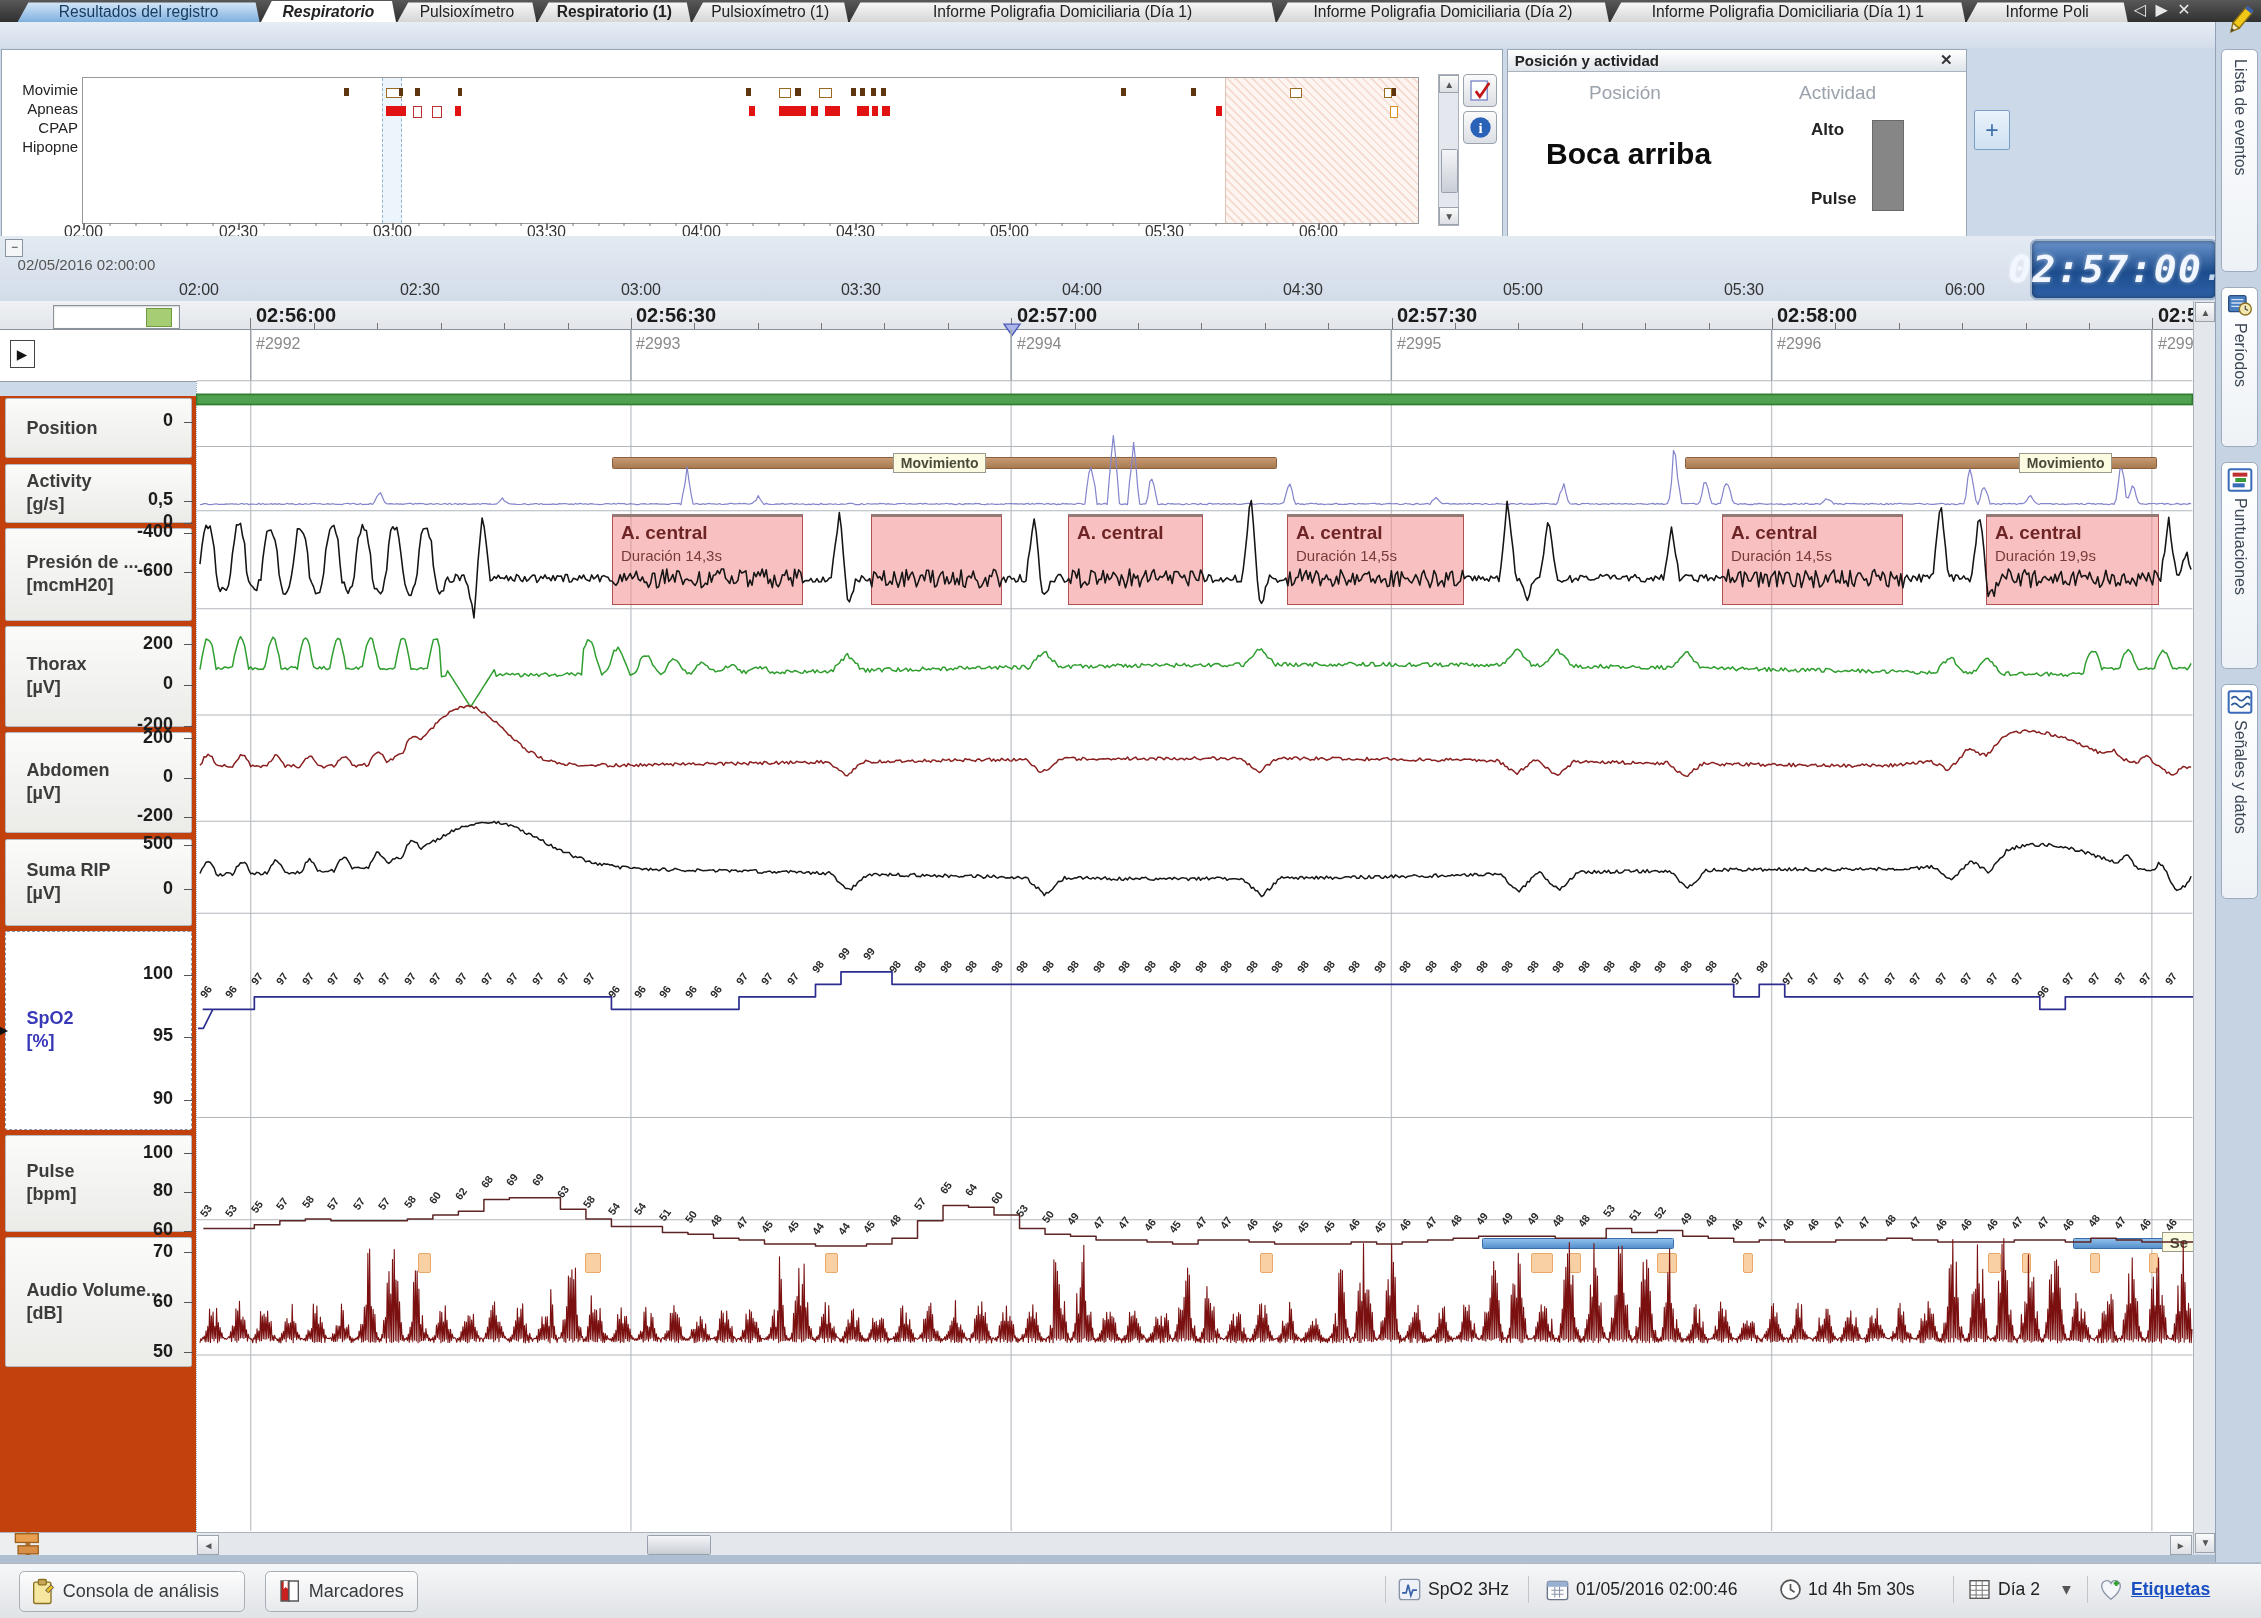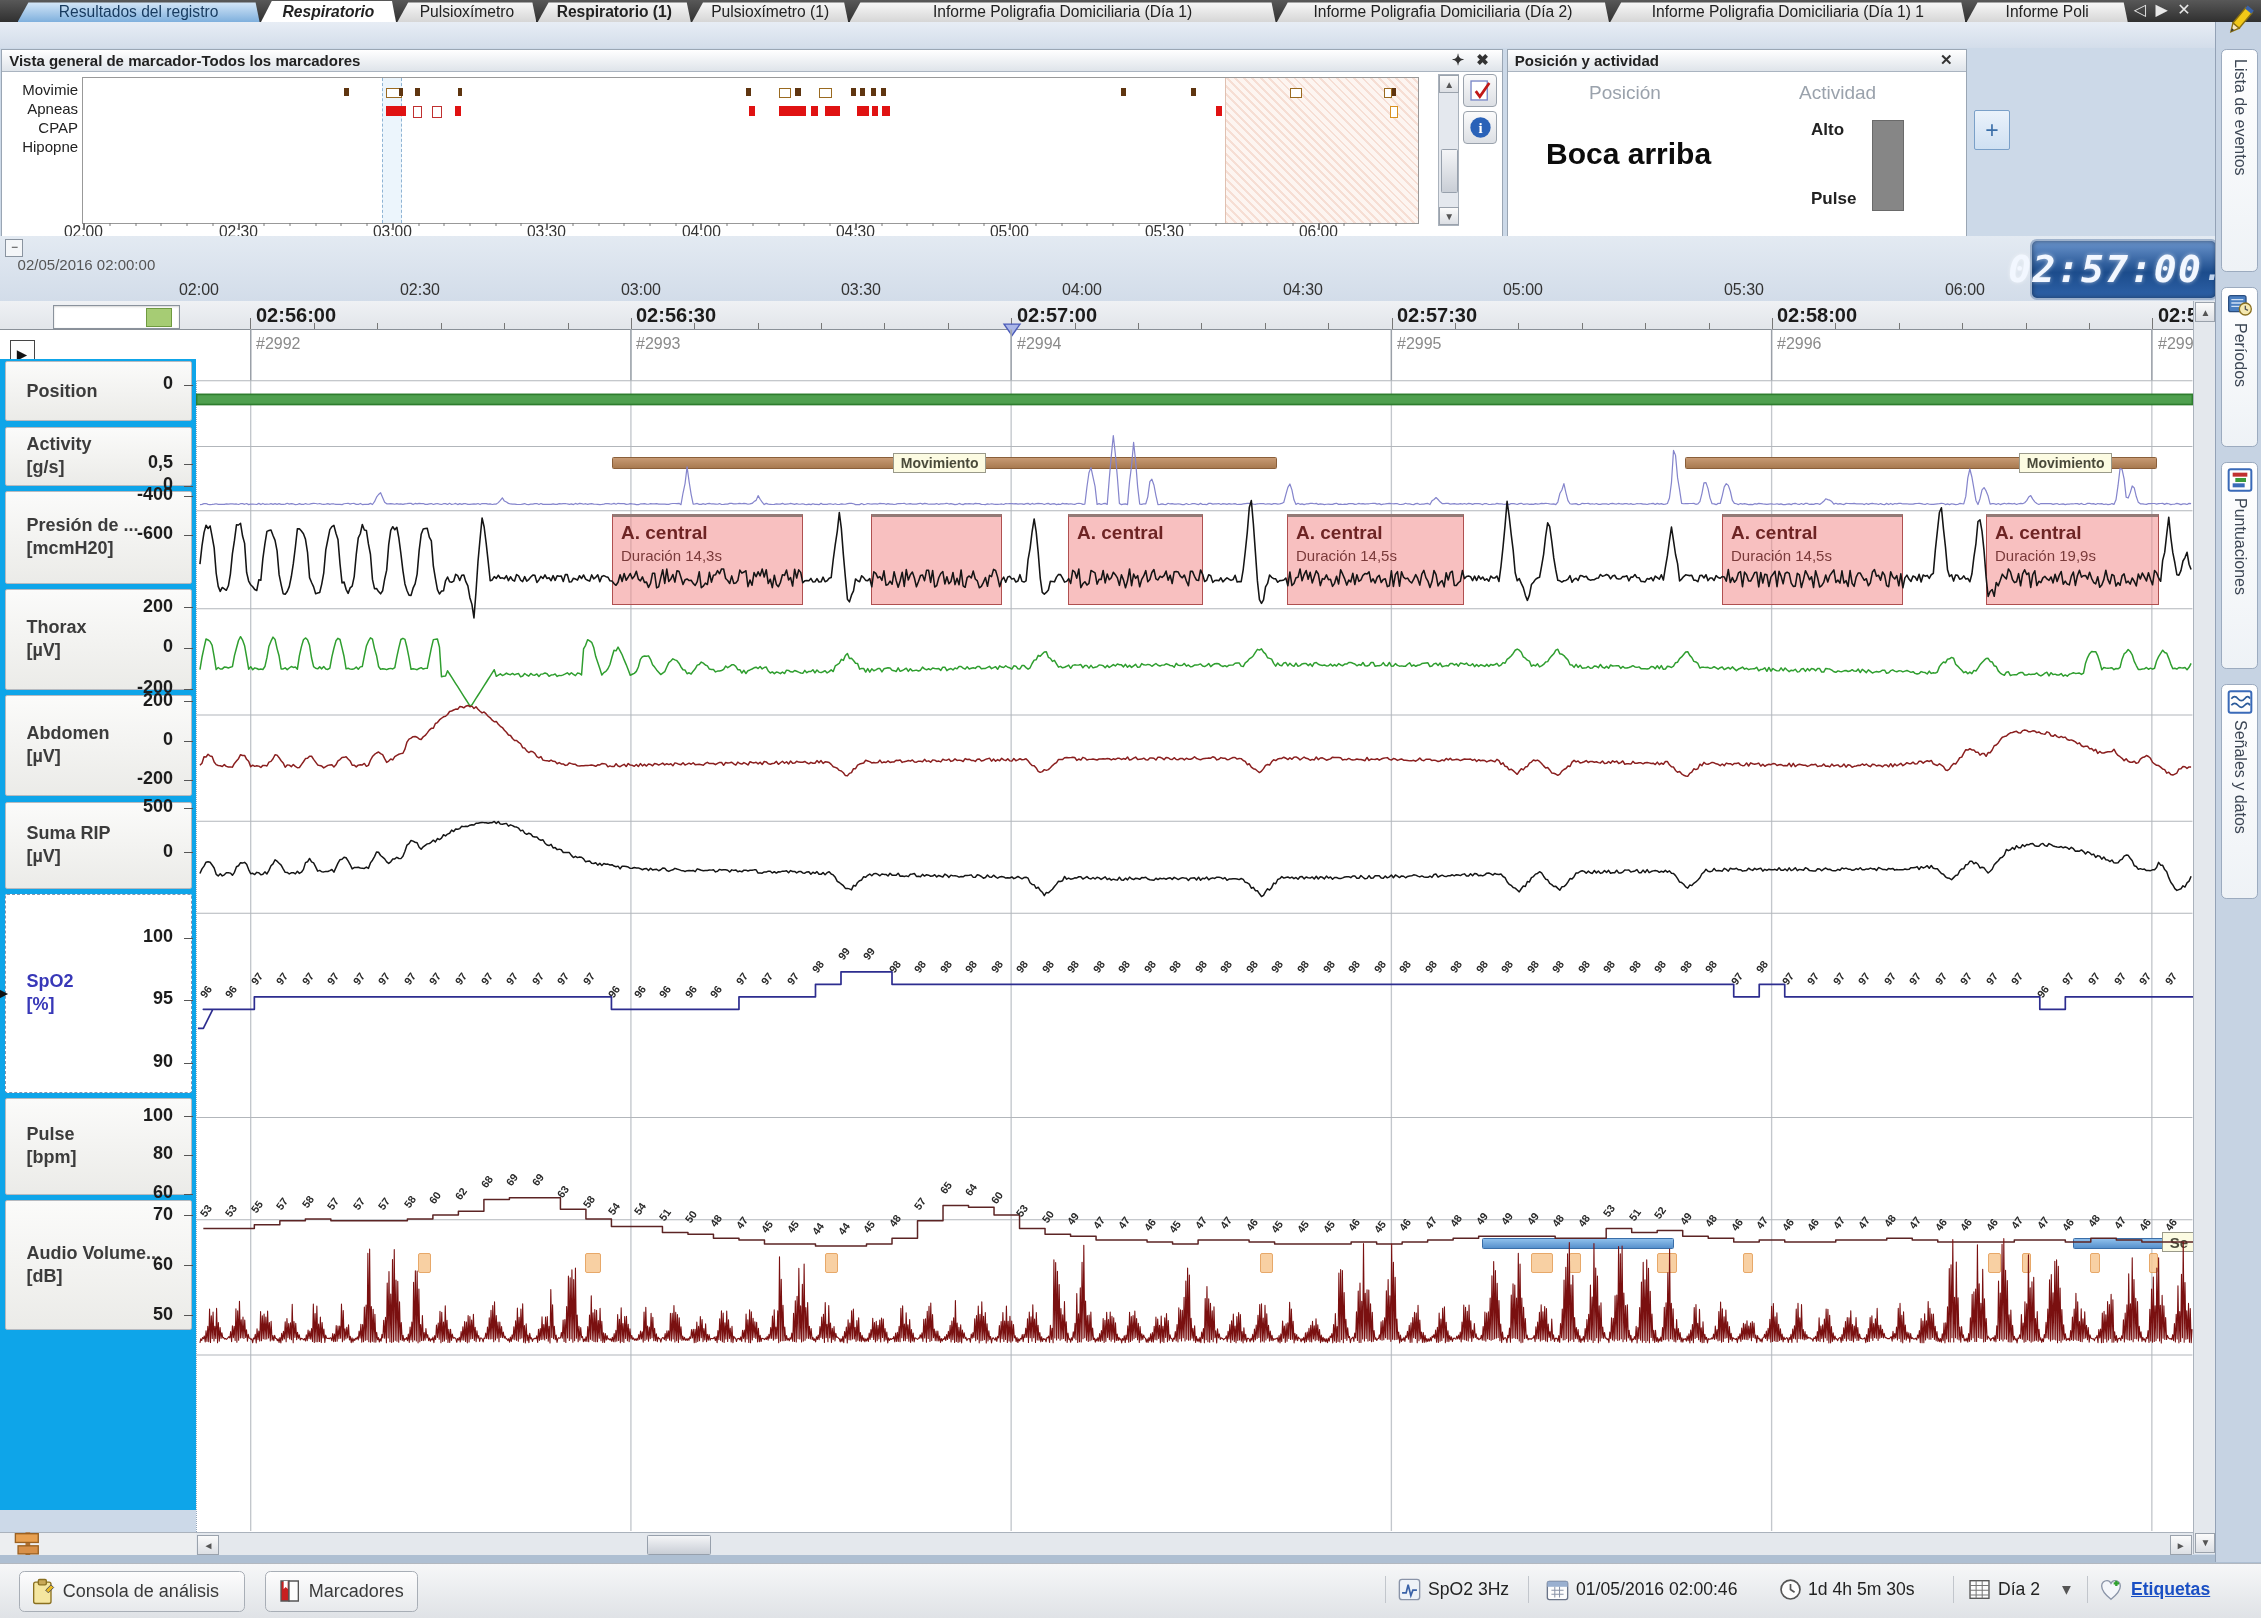--- a/index.html
+++ b/index.html
@@ -48,21 +48,21 @@
   
   #chart-header{position:absolute;left:0;top:301px;width:2215px;height:28px;background:linear-gradient(#eff1f4,#e2e5ea);border-bottom:0.7px solid #8a9098;}
   .th-lab{position:absolute;top:3.4px;font-size:20px;font-weight:bold;color:#1c1c1c;white-space:nowrap;}
   .th-tick{position:absolute;background:#777;width:1.4px;}
   #progress-box{position:absolute;left:53px;top:305px;width:125px;height:22px;background:#fff;border:0.7px solid #8a929c;box-shadow:inset 0 0.7px 2px rgba(0,0,0,.2);}
   #progress-green{position:absolute;left:92px;top:2px;width:24px;height:17px;background:#a6cc74;border:0.7px solid #6f9a40;}
   #epoch-row{position:absolute;left:0;top:330px;width:2215px;height:51px;background:#fff;border-bottom:0.7px solid #979ca4;}
   .ep-lab{position:absolute;top:5.4px;font-size:16px;color:#8a8a8a;}
   #ep-play{position:absolute;left:9.5px;top:9.5px;width:23px;height:26px;background:#fdfdfd;border:1.4px solid #444;font-size:13.5px;color:#111;display:flex;align-items:center;justify-content:center;}
   #time-marker{position:absolute;font-size:0;}
-  #labelcol{position:absolute;left:0;top:359px;width:196px;height:1151px;background:#0ea5e9;}
+  #labelcol{position:absolute;left:0;top:396px;width:196px;height:1151px;background:#c2410c;}
   .ch-box{position:absolute;left:5.4px;width:187px;background:linear-gradient(#fbfbfa,#ebebe8);border:0.7px solid #b6bac0;border-radius:2px;box-sizing:border-box;}
   .ch-box.sel{background:#ffffff;border:1.4px dashed #8494ae;}
   .ch-name{position:absolute;left:20px;font-size:18px;font-weight:bold;color:#3c3c3c;line-height:22px;}
   .ch-name.blue{color:#3838b8;}
   .ch-scale{position:absolute;font-size:18px;font-weight:bold;color:#1c1c1c;text-align:right;width:74px;}
   .ch-tickmark{position:absolute;width:8.8px;height:1.4px;background:#555;}
   .ch-arrow{position:absolute;font-size:11.5px;color:#111;}
   #plotbg{position:absolute;left:196px;top:381px;width:1997px;height:1151px;background:#ffffff;border-left:1.4px dotted #93a5ba;}
   svg.layer{position:absolute;left:196px;top:301px;width:1997px;height:1230px;overflow:hidden;}
   #underlay{position:absolute;left:196px;top:301px;width:1997px;height:1230px;overflow:hidden;}
@@ -109,25 +109,20 @@
       <div class="tab" style="width: 355px;">Informe Poligrafia Domiciliaria (Día 1) 1</div>
       <div class="tab" style="width: 161px;">Informe Poli</div>
       <span class="tabnav">◁</span>
       <span class="tabnav">▶</span>
       <span class="tabnav">✕</span>
     </div>
 
   <div id="topstrip"></div>
 
   <div class="panel" id="ov-panel" style="left:1.4px;top:49px;width:1500px;height:187px;">
-    <div class="panel-title">
-      <span>Vista general de marcador-Todos los marcadores</span>
-      <span class="pt-btn" style="right:38px;">✦</span>
-      <span class="pt-btn" style="right:13.5px;">✖</span>
-    </div>
     <div id="ov-plot-wrap">
         <div class="ov-hatch" style="left: 1142px; width: 192px;"></div>
         <div class="ov-view" style="left: 299px; width: 17.6px;"></div>
         <div class="ov-marker" style="left: 261px; top: 9.5px; width: 4.7px; height: 8.8px; background: rgb(95, 53, 16);"></div>
         <div class="ov-marker" style="left: 303px; top: 9.5px; width: 13.5px; height: 8.8px; background: rgb(255, 255, 255); border: 1.4px solid rgb(154, 106, 32);"></div>
         <div class="ov-marker" style="left: 316px; top: 9.5px; width: 4px; height: 8.8px; background: rgb(95, 53, 16);"></div>
         <div class="ov-marker" style="left: 332px; top: 9.5px; width: 4.7px; height: 8.8px; background: rgb(95, 53, 16);"></div>
         <div class="ov-marker" style="left: 375px; top: 9.5px; width: 4px; height: 8.8px; background: rgb(95, 53, 16);"></div>
         <div class="ov-marker" style="left: 663px; top: 9.5px; width: 4.7px; height: 8.8px; background: rgb(95, 53, 16);"></div>
         <div class="ov-marker" style="left: 696px; top: 9.5px; width: 9.5px; height: 8.8px; background: rgb(255, 255, 255); border: 1.4px solid rgb(154, 106, 32);"></div>

